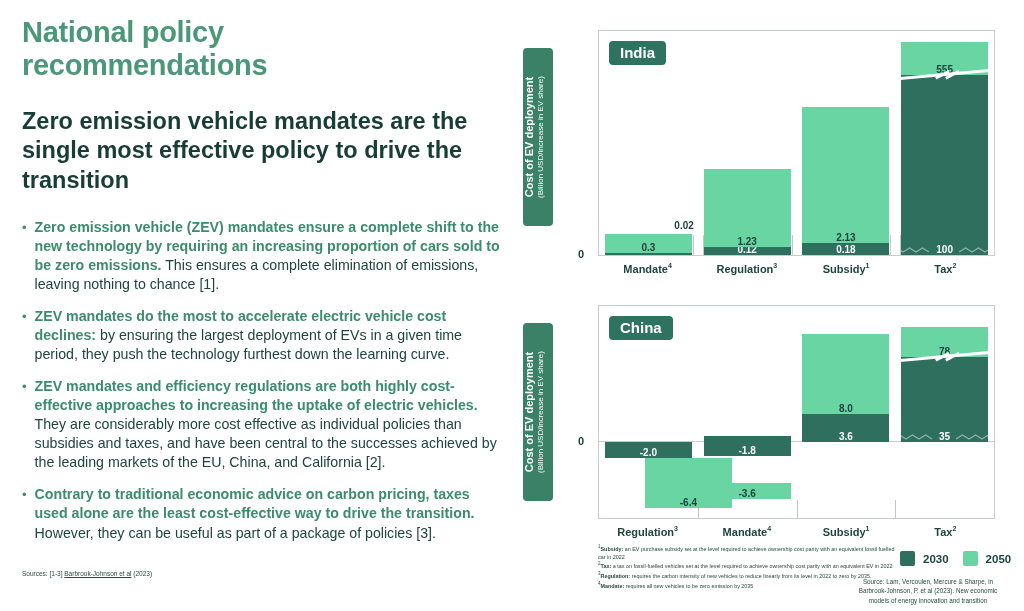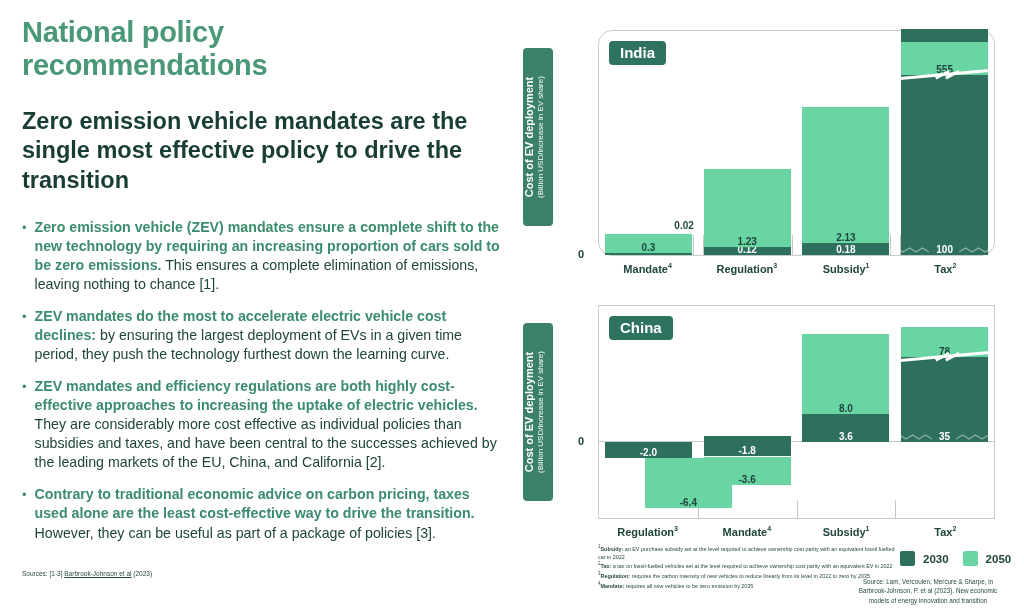--- a/index.html
+++ b/index.html
@@ -92,21 +92,21 @@
 
   <div class="right">
     <div id="charts">
         <div class="chart-block" style="top: 30px; height: 262px;">
           <div class="pill">
             <div class="pill-inner">
               <div class="pill-l1">Cost of EV deployment</div>
               <div class="pill-l2">(Billion USD/increase in EV share)</div>
             </div>
           </div>
-          <div class="plot-box" style="height: 226px; border-radius: 14px;">
+          <div class="plot-box" style="height: 226px;">
             <div class="badge">India</div>
             <div class="tick" style="left: calc(25% - 5px); height: 20px;"></div>
             <div class="tick" style="left: calc(25% + 5px); height: 20px;"></div>
             <div class="tick" style="left: calc(50% - 5px); height: 20px;"></div>
             <div class="tick" style="left: calc(50% + 5px); height: 20px;"></div>
             <div class="tick" style="left: calc(75% - 5px); height: 20px;"></div>
             <div class="tick" style="left: calc(75% + 5px); height: 20px;"></div>
             <div class="bar-col" style="left: 0%; width: 25%;">
               <div class="outside-label" style="bottom: 23.8px; right: 4%;">0.02</div>
               <div class="seg dark" style="height: 1.6px; bottom: 0px;"></div>
@@ -124,21 +124,21 @@
             </div>
             <div class="bar-col" style="left: 50%; width: 25%;">
               <div class="seg dark" style="height: 11.52px; bottom: 0px;">
                 <span class="val">0.18</span>
               </div>
               <div class="seg light" style="height: 136.32px; bottom: 11.52px;">
                 <span class="val">2.13</span>
               </div>
             </div>
             <div class="bar-col" style="left: 75%; width: 25%;">
-              <div class="seg dark" style="height: 226px; bottom: 0px;">
+              <div class="seg dark" style="height: 180px; bottom: 0px;">
                 <span class="zz">
                   <svg width="40" height="8" viewBox="0 0 40 8">
                     <polyline points="0,6 6.5,2 13,6 19.5,2 26,6 32.5,2 39,6" fill="none" stroke="rgba(255,255,255,0.45)" stroke-width="1.4"></polyline>
                   </svg>
                   <span class="val">100</span>
                   <svg width="40" height="8" viewBox="0 0 40 8">
                     <polyline points="0,6 6.5,2 13,6 19.5,2 26,6 32.5,2 39,6" fill="none" stroke="rgba(255,255,255,0.45)" stroke-width="1.4"></polyline>
                   </svg>
                 </span>
               </div>
@@ -176,21 +176,21 @@
                 <span class="val">-2.0</span>
               </div>
               <div class="seg light" style="height: 49.92px; bottom: 10.48px; margin-left: 40px;">
                 <span class="val">-6.4</span>
               </div>
             </div>
             <div class="bar-col" style="left: 25%; width: 25%;">
               <div class="seg dark" style="height: 20px; bottom: 61.96px;">
                 <span class="val">-1.8</span>
               </div>
-              <div class="seg light" style="height: 28px; bottom: 33px;">
+              <div class="seg light" style="height: 16px; bottom: 19px;">
                 <span class="val">-3.6</span>
               </div>
             </div>
             <div class="bar-col" style="left: 50%; width: 25%;">
               <div class="seg dark" style="height: 28.08px; bottom: 76px;">
                 <span class="val">3.6</span>
               </div>
               <div class="seg light" style="height: 80px; bottom: 104.08px;">
                 <span class="val">8.0</span>
               </div>

